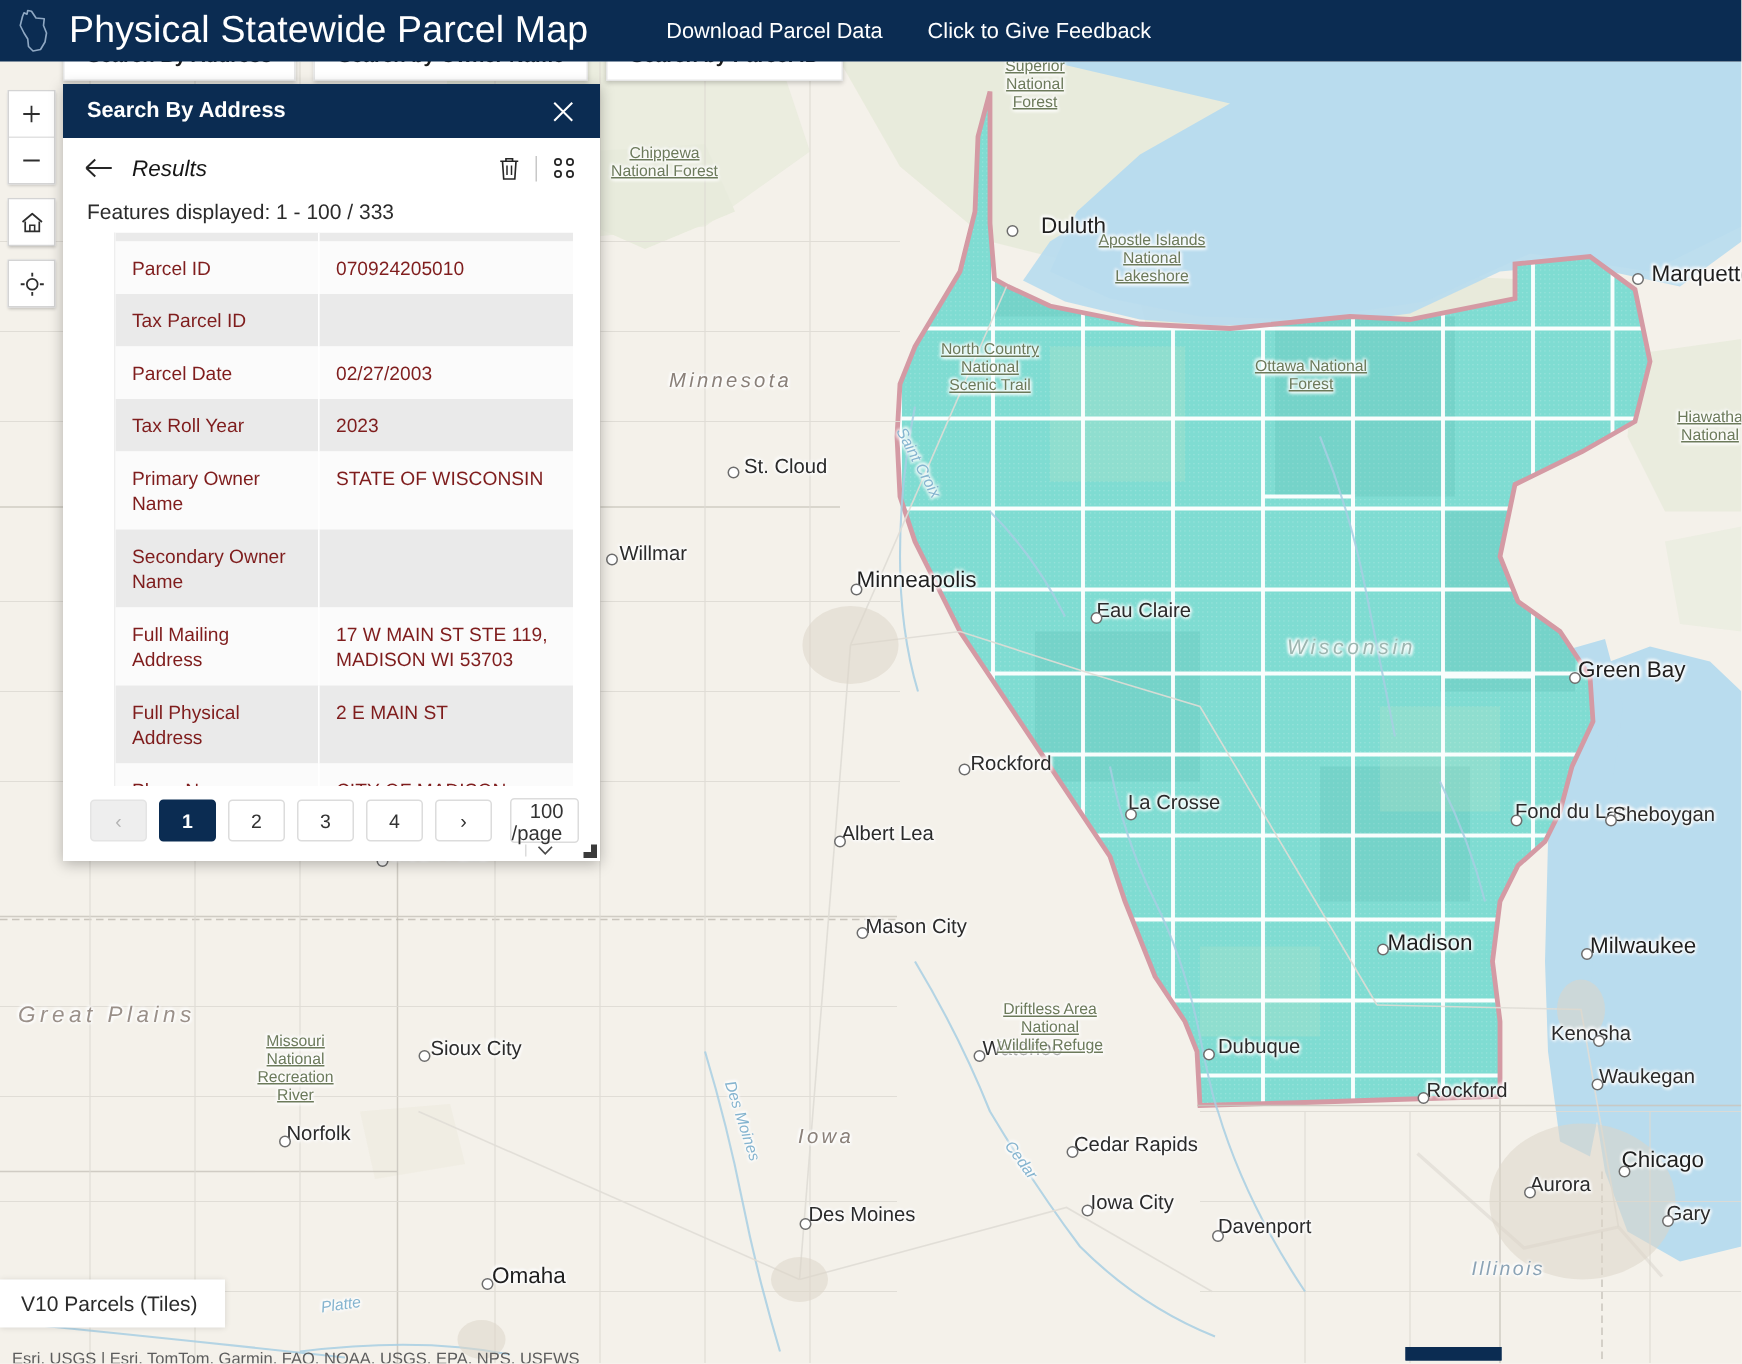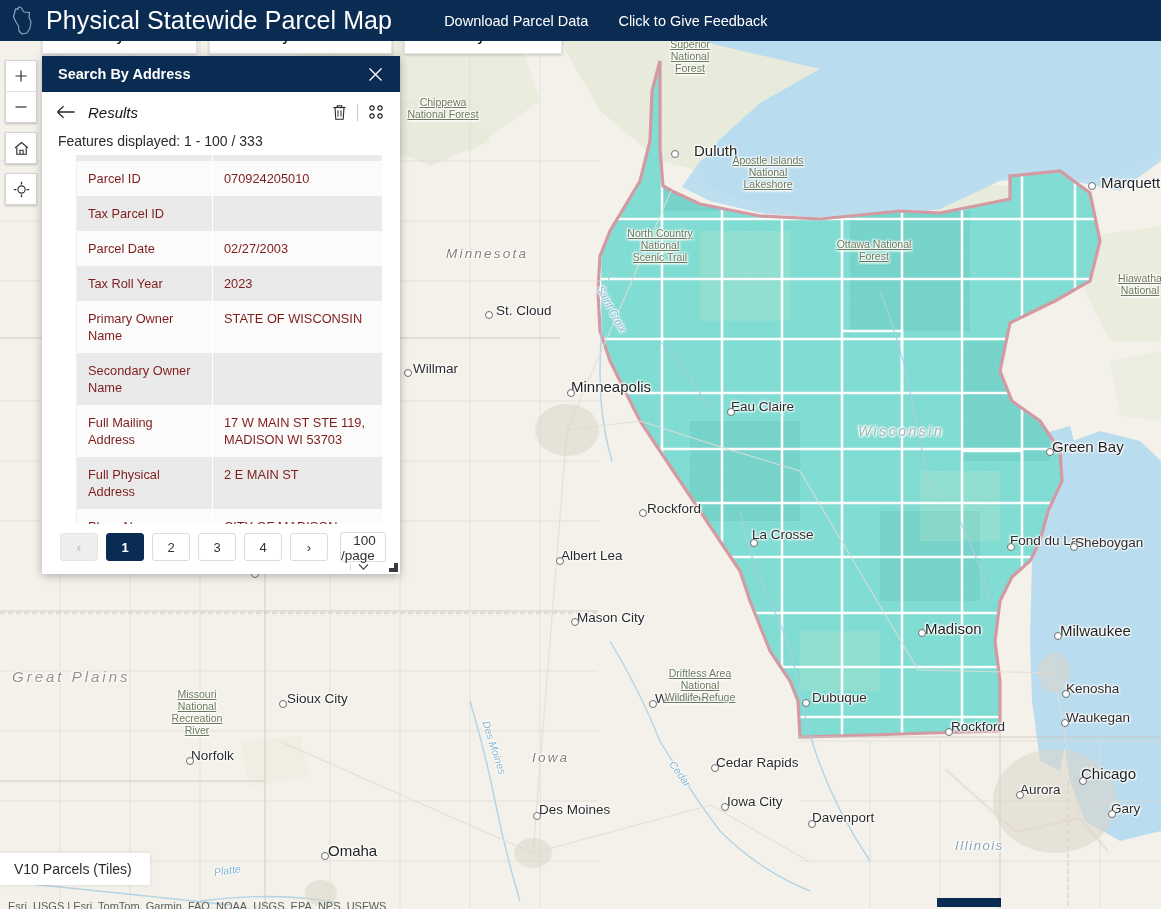--- a/index.html
+++ b/index.html
@@ -394,21 +394,21 @@
         <div class="maplabel lbl-city" style="left: 561px; top: 507px;">Albert Lea</div>
         <div class="citydot" style="left: 556px; top: 516px;"></div>
         <div class="maplabel lbl-city" style="left: 259px; top: 520px;">Sioux Falls</div>
         <div class="citydot" style="left: 251px; top: 529px;"></div>
         <div class="maplabel lbl-city" style="left: 577px; top: 569px;">Mason City</div>
         <div class="citydot" style="left: 571px; top: 577px;"></div>
         <div class="maplabel lbl-city-lg" style="left: 925px; top: 579px;">Madison</div>
         <div class="citydot" style="left: 918px; top: 588px;"></div>
         <div class="maplabel lbl-city-lg" style="left: 1060px; top: 581px;">Milwaukee</div>
         <div class="citydot" style="left: 1054px; top: 591px;"></div>
-        <div class="maplabel lbl-city" style="left: 1066px; top: 640px;">Kenosha</div>
+        <div class="maplabel lbl-city" style="left: 1034px; top: 640px;">Kenosha</div>
         <div class="citydot" style="left: 1062px; top: 649px;"></div>
         <div class="maplabel lbl-city" style="left: 287px; top: 650px;">Sioux City</div>
         <div class="citydot" style="left: 279px; top: 659px;"></div>
         <div class="maplabel lbl-city" style="left: 655px; top: 650px;">Waterloo</div>
         <div class="citydot" style="left: 649px; top: 659px;"></div>
         <div class="maplabel lbl-city" style="left: 812px; top: 649px;">Dubuque</div>
         <div class="citydot" style="left: 802px; top: 658px;"></div>
         <div class="maplabel lbl-city" style="left: 1066px; top: 669px;">Waukegan</div>
         <div class="citydot" style="left: 1061px; top: 678px;"></div>
         <div class="maplabel lbl-city" style="left: 951px; top: 678px;">Rockford</div>
@@ -427,21 +427,21 @@
         <div class="citydot" style="left: 1108px; top: 769px;"></div>
         <div class="maplabel lbl-city" style="left: 539px; top: 761px;">Des Moines</div>
         <div class="citydot" style="left: 533px; top: 771px;"></div>
         <div class="maplabel lbl-city" style="left: 812px; top: 769px; text-align: center;">Davenport</div>
         <div class="citydot" style="left: 808px; top: 779px;"></div>
         <div class="maplabel lbl-city-lg" style="left: 328px; top: 801px;">Omaha</div>
         <div class="citydot" style="left: 321px; top: 811px;"></div>
         <div class="maplabel lbl-state" style="left: 446px; top: 205px;">Minnesota</div>
         <div class="maplabel lbl-state" style="left: 532px; top: 709px;">Iowa</div>
         <div class="maplabel lbl-wis" style="left: 858px; top: 382px;">Wisconsin</div>
-        <div class="maplabel lbl-state2" style="left: 955px; top: 797px;">Illinois</div>
+        <div class="maplabel lbl-state2" style="left: 981px; top: 797px;">Illinois</div>
         <div class="maplabel lbl-region" style="left: 12px; top: 627px;">Great Plains</div>
         <div class="maplabel lbl-park" style="left: 443px; top: 55px; transform: translateX(-50%);">Chippewa<br>National Forest</div>
         <div class="maplabel lbl-park" style="left: 690px; top: -3px; transform: translateX(-50%);">Superior<br>National<br>Forest</div>
         <div class="maplabel lbl-park" style="left: 768px; top: 113px; transform: translateX(-50%);">Apostle Islands<br>National<br>Lakeshore</div>
         <div class="maplabel lbl-park" style="left: 660px; top: 186px; transform: translateX(-50%);">North Country<br>National<br>Scenic Trail</div>
         <div class="maplabel lbl-park" style="left: 874px; top: 197px; transform: translateX(-50%);">Ottawa National<br>Forest</div>
         <div class="maplabel lbl-park" style="left: 1140px; top: 231px; transform: translateX(-50%);">Hiawatha<br>National</div>
         <div class="maplabel lbl-park" style="left: 197px; top: 647px; transform: translateX(-50%);">Missouri<br>National<br>Recreation<br>River</div>
         <div class="maplabel lbl-park" style="left: 700px; top: 626px; transform: translateX(-50%);">Driftless Area<br>National<br>Wildlife Refuge</div>
         <div class="maplabel lbl-river" style="left: 600px; top: 239px; transform: rotate(62deg); transform-origin: left center;">Saint Croix</div>

